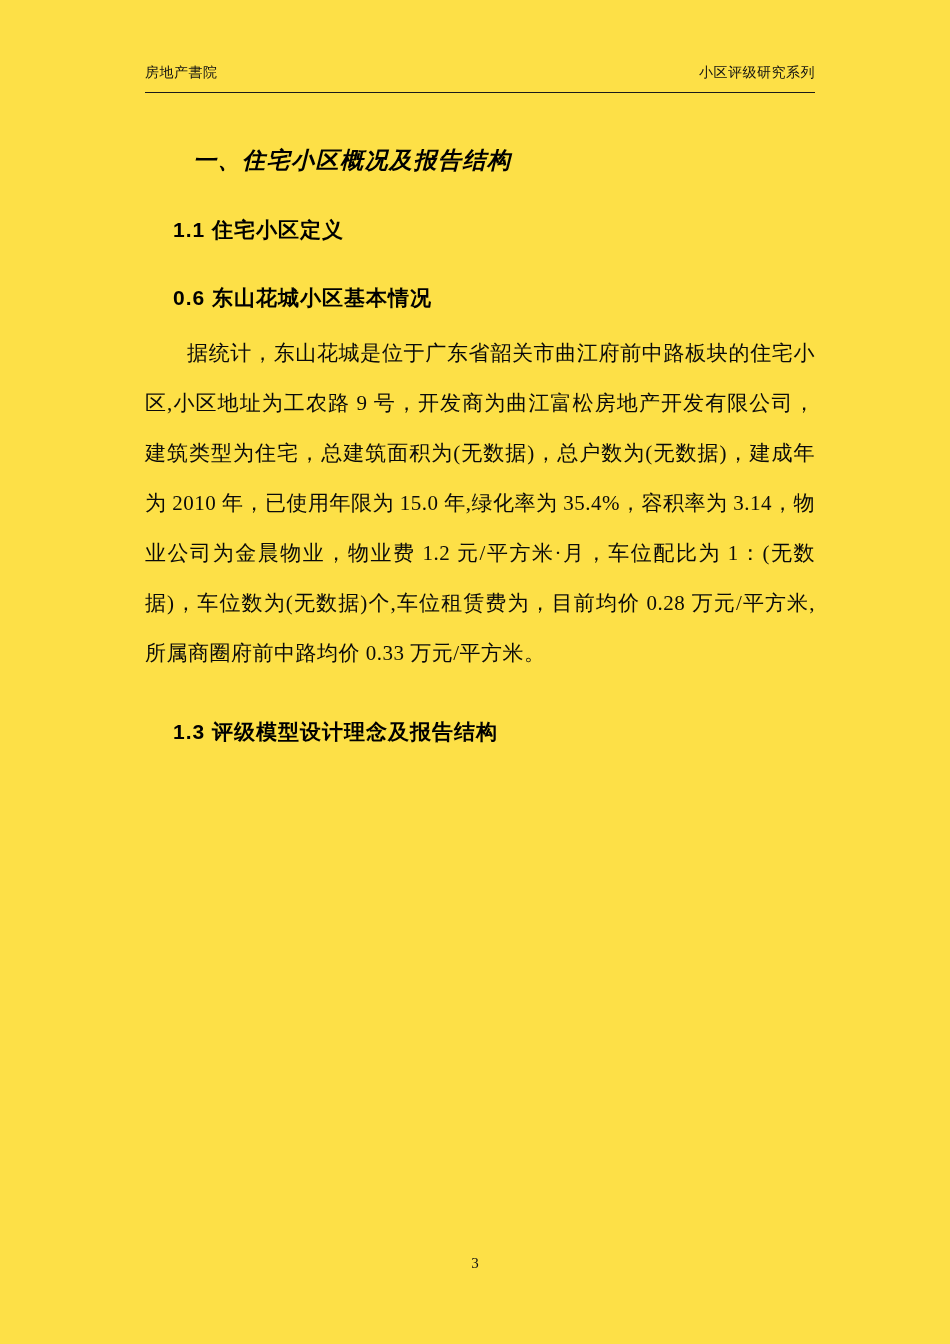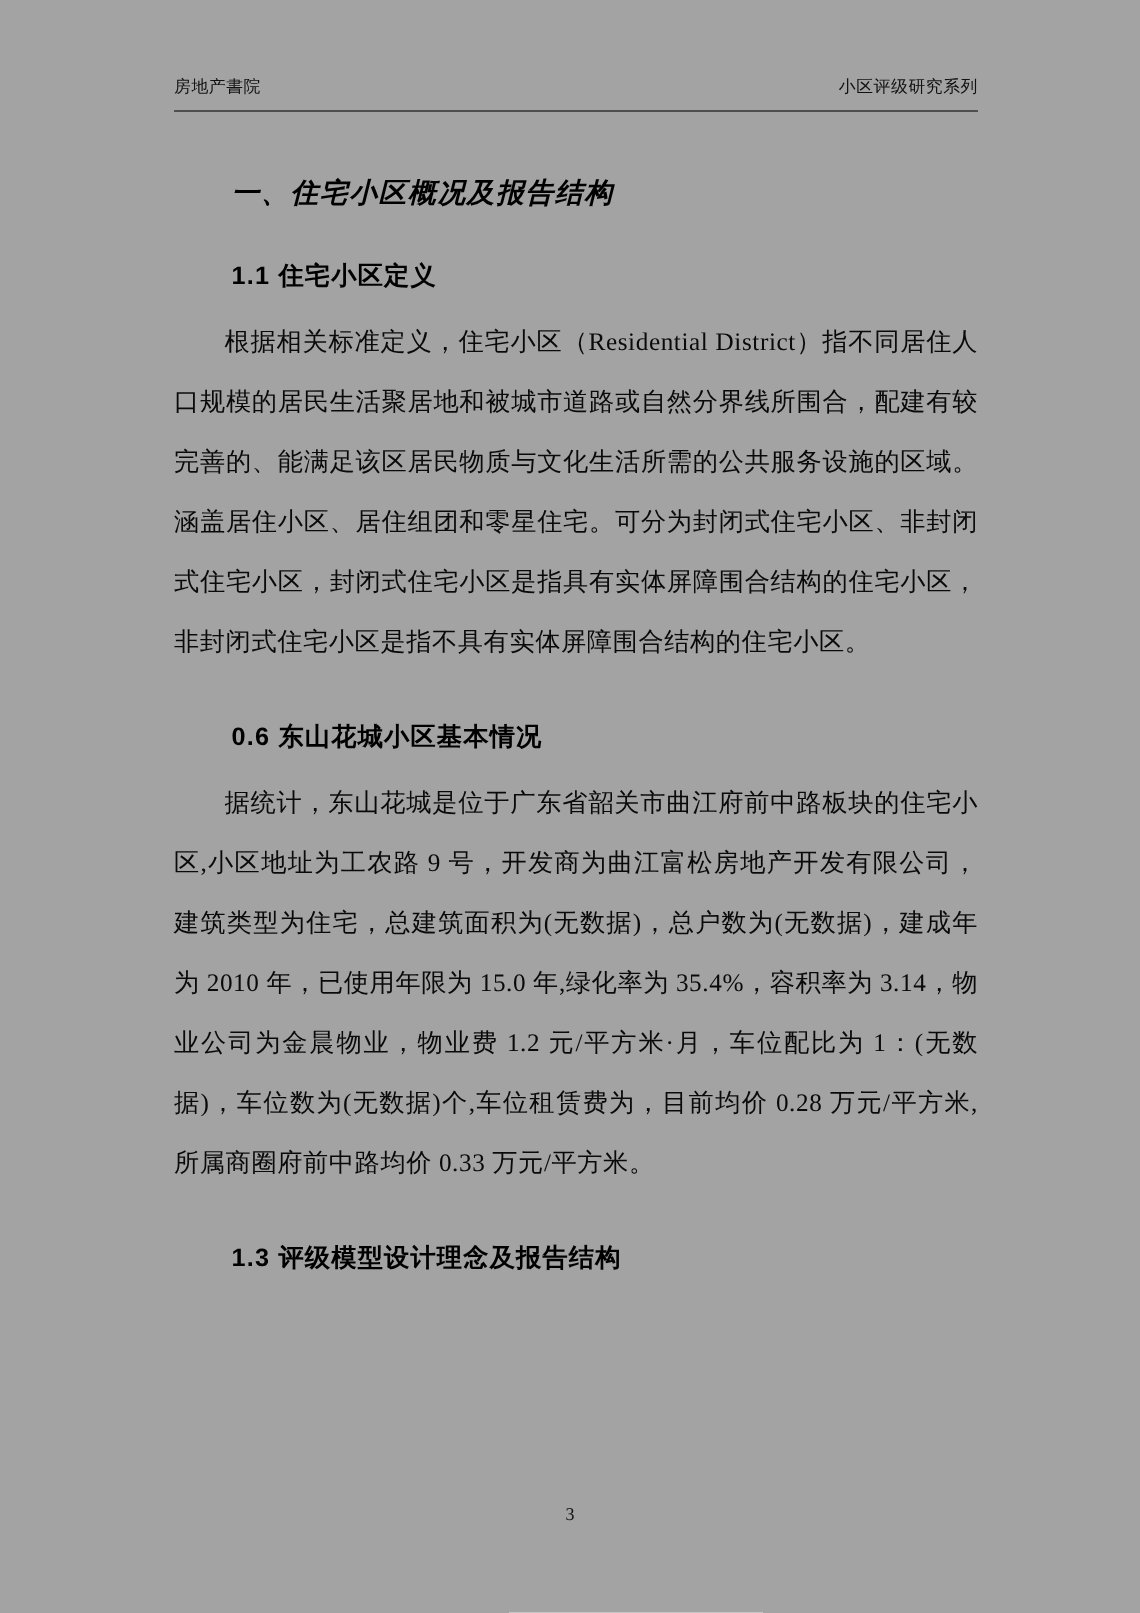--- a/index.html
+++ b/index.html
@@ -6,21 +6,21 @@
     html, body {
       margin: 0;
       padding: 0;
       background: #ffffff;
     }
     .page {
       position: relative;
       width: 950px;
       height: 1344px;
       margin: 0 auto;
-      background: #a3a3a3;
+      background: #fde047;
       color: #000000;
       padding: 64px 135px 0 145px;
       font-family: "Liberation Serif", "DejaVu Serif", serif;
       overflow: hidden;
     }
     .header {
       display: flex;
       justify-content: space-between;
       align-items: flex-end;
       font-size: 14px;
@@ -33,21 +33,21 @@
     h1.chapter {
       margin: 52px 0 0 48px;
       font-size: 23px;
       font-weight: bold;
       letter-spacing: 1.5px;
       color: #000000;
       font-family: "Liberation Sans", "DejaVu Sans", sans-serif;
       font-style: italic;
     }
     h2.section {
-      margin: 40px 0 0 48px;
+      margin: 40px 0 0 28px;
       font-size: 21px;
       font-weight: bold;
       letter-spacing: 1px;
       color: #000000;
       font-family: "Liberation Sans", "DejaVu Sans", sans-serif;
     }
     p.body-text {
       margin: 16px 0 0 0;
       font-size: 21px;
       line-height: 50px;
@@ -73,21 +73,20 @@
 <div class="page">
 
   <div class="header">
     <span class="header-left">房地产書院</span>
     <span class="header-right">小区评级研究系列</span>
   </div>
 
   <h1 class="chapter">一、住宅小区概况及报告结构</h1>
 
   <h2 class="section">1.1 住宅小区定义</h2>
-  <p class="body-text">根据相关标准定义，住宅小区（Residential District）指不同居住人口规模的居民生活聚居地和被城市道路或自然分界线所围合，配建有较完善的、能满足该区居民物质与文化生活所需的公共服务设施的区域。涵盖居住小区、居住组团和零星住宅。可分为封闭式住宅小区、非封闭式住宅小区，封闭式住宅小区是指具有实体屏障围合结构的住宅小区，非封闭式住宅小区是指不具有实体屏障围合结构的住宅小区。</p>
 
   <h2 class="section">0.6 东山花城小区基本情况</h2>
   <p class="body-text">据统计，东山花城是位于广东省韶关市曲江府前中路板块的住宅小区,小区地址为工农路 9 号，开发商为曲江富松房地产开发有限公司，建筑类型为住宅，总建筑面积为(无数据)，总户数为(无数据)，建成年为 2010 年，已使用年限为 15.0 年,绿化率为 35.4%，容积率为 3.14，物业公司为金晨物业，物业费 1.2 元/平方米·月，车位配比为 1：(无数据)，车位数为(无数据)个,车位租赁费为，目前均价 0.28 万元/平方米,所属商圈府前中路均价 0.33 万元/平方米。</p>
 
   <h2 class="section">1.3 评级模型设计理念及报告结构</h2>
 
   <div class="footer">
     <span>3</span>
   </div>
 

